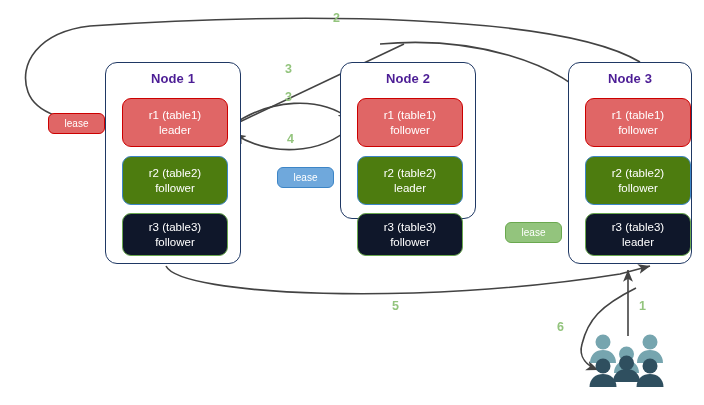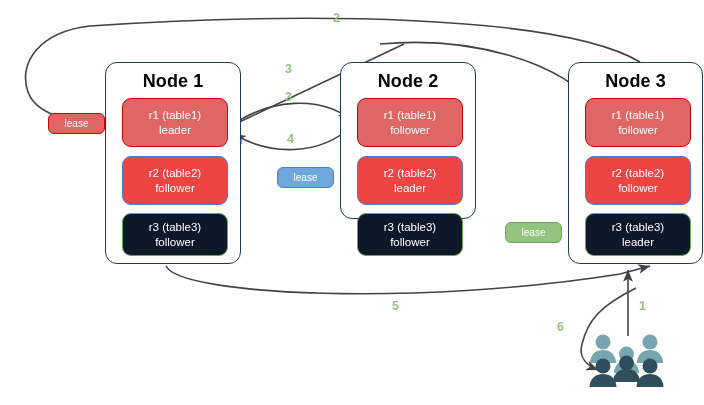--- a/index.html
+++ b/index.html
@@ -34,44 +34,44 @@
     border-radius: 12px;
     background: #ffffff;
     box-sizing: border-box;
   }
   .node-title {
     position: absolute;
     left: 0;
     right: 0;
     top: 8px;
     text-align: center;
-    font-size: 18px;
+    font-size: 13px;
     font-weight: bold;
-    color: #000000;
+    color: #4c1d95;
     letter-spacing: 0.1px;
   }
   
   .replica {
     position: absolute;
     border-radius: 9px;
     box-sizing: border-box;
     display: flex;
     flex-direction: column;
     align-items: center;
     justify-content: center;
     color: #ffffff;
     font-size: 11.5px;
     line-height: 14.5px;
     text-align: center;
     border-width: 1.4px;
     border-style: solid;
   }
   .replica .rline { display: block; white-space: nowrap; }
   .rep-red   { background: #e06666; border-color: #cc0000; }
-  .rep-blue  { background: #ef4444; border-color: #3d85c6; }
+  .rep-blue  { background: #4d7c0f; border-color: #3d85c6; }
   .rep-green { background: #0f172a; border-color: #6aa84f; }
   
   .lease {
     position: absolute;
     border-radius: 6px;
     box-sizing: border-box;
     display: flex;
     align-items: center;
     justify-content: center;
     color: #ffffff;
@@ -152,21 +152,21 @@
     <div class="replica rep-blue" style="left:16px; top:93px; width:106px; height:49px;">
       <span class="rline">r2 (table2)</span>
       <span class="rline">leader</span>
     </div>
     <div class="replica rep-green" style="left:16px; top:150px; width:106px; height:43px;">
       <span class="rline">r3 (table3)</span>
       <span class="rline">follower</span>
     </div>
   </div>
 
-  <div class="node-box" style="left:568px; top:62px; width:135px; height:202px;">
+  <div class="node-box" style="left:568px; top:62px; width:124px; height:202px;">
     <div class="node-title">Node 3</div>
     <div class="replica rep-red" style="left:16px; top:35px; width:106px; height:49px;">
       <span class="rline">r1 (table1)</span>
       <span class="rline">follower</span>
     </div>
     <div class="replica rep-blue" style="left:16px; top:93px; width:106px; height:49px;">
       <span class="rline">r2 (table2)</span>
       <span class="rline">follower</span>
     </div>
     <div class="replica rep-green" style="left:16px; top:150px; width:106px; height:43px;">

